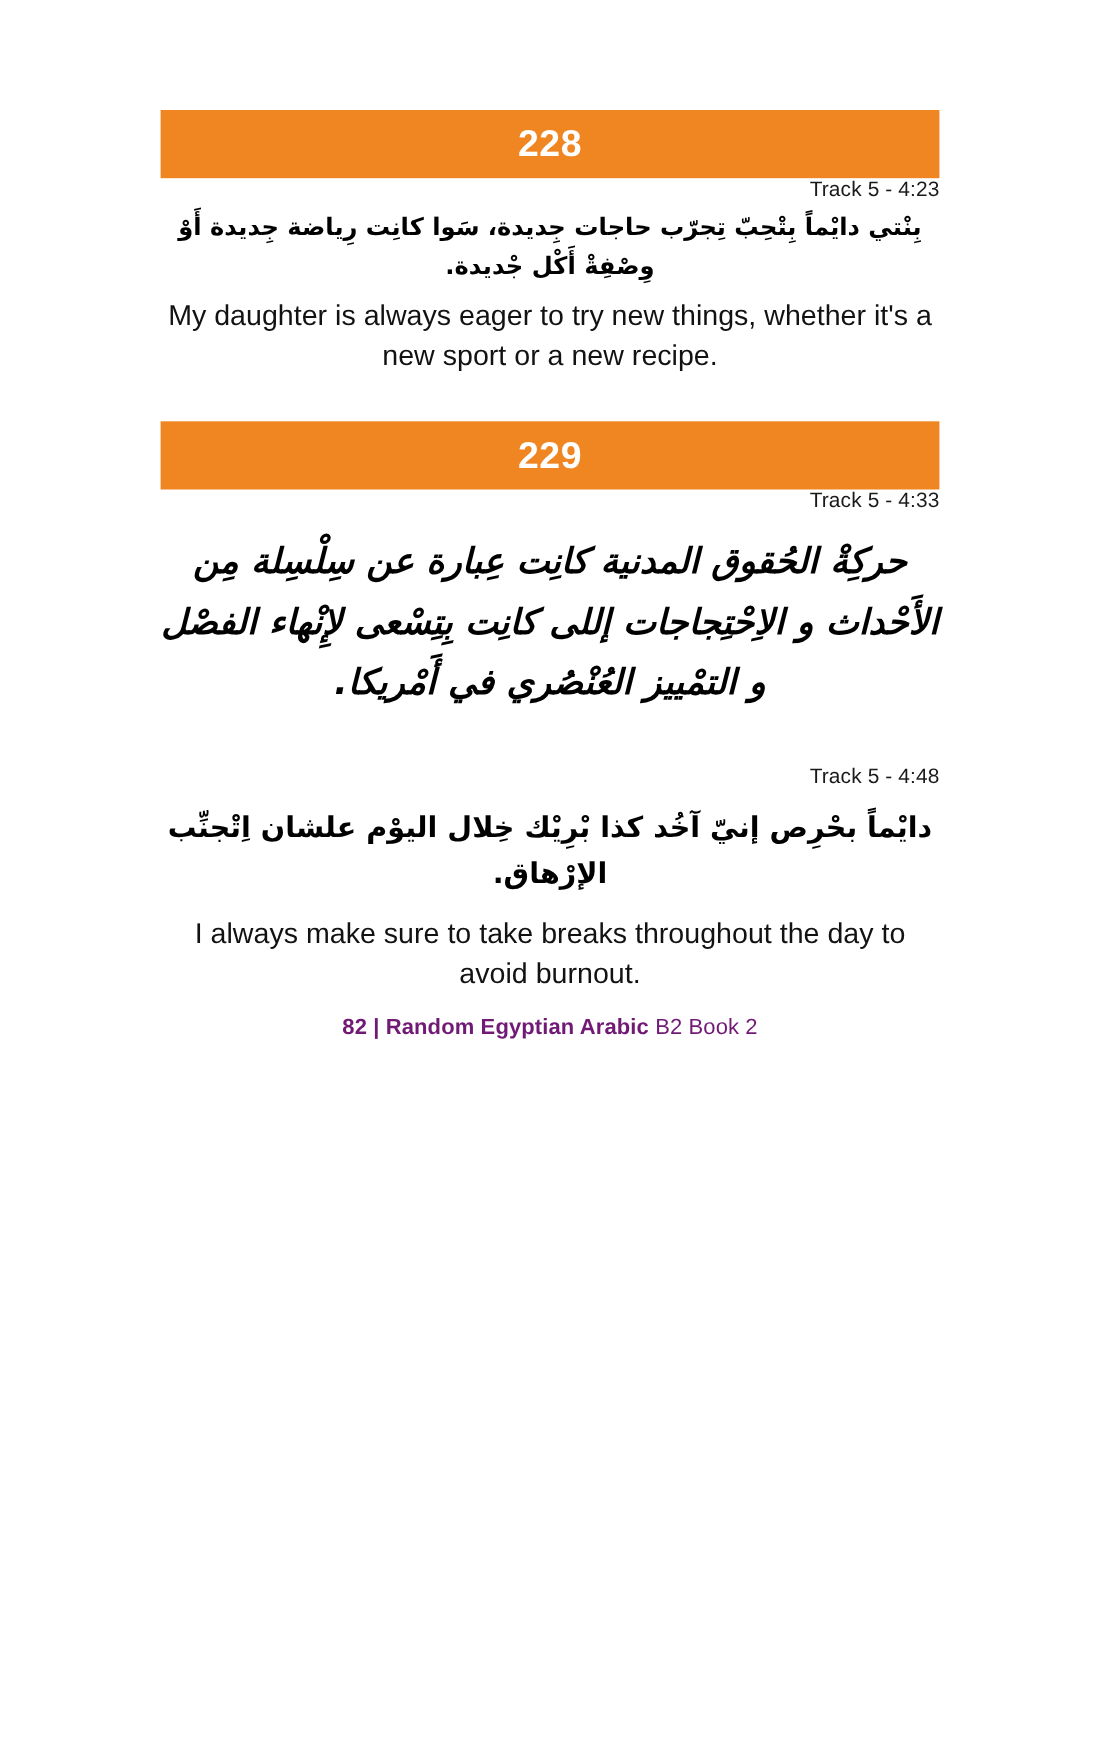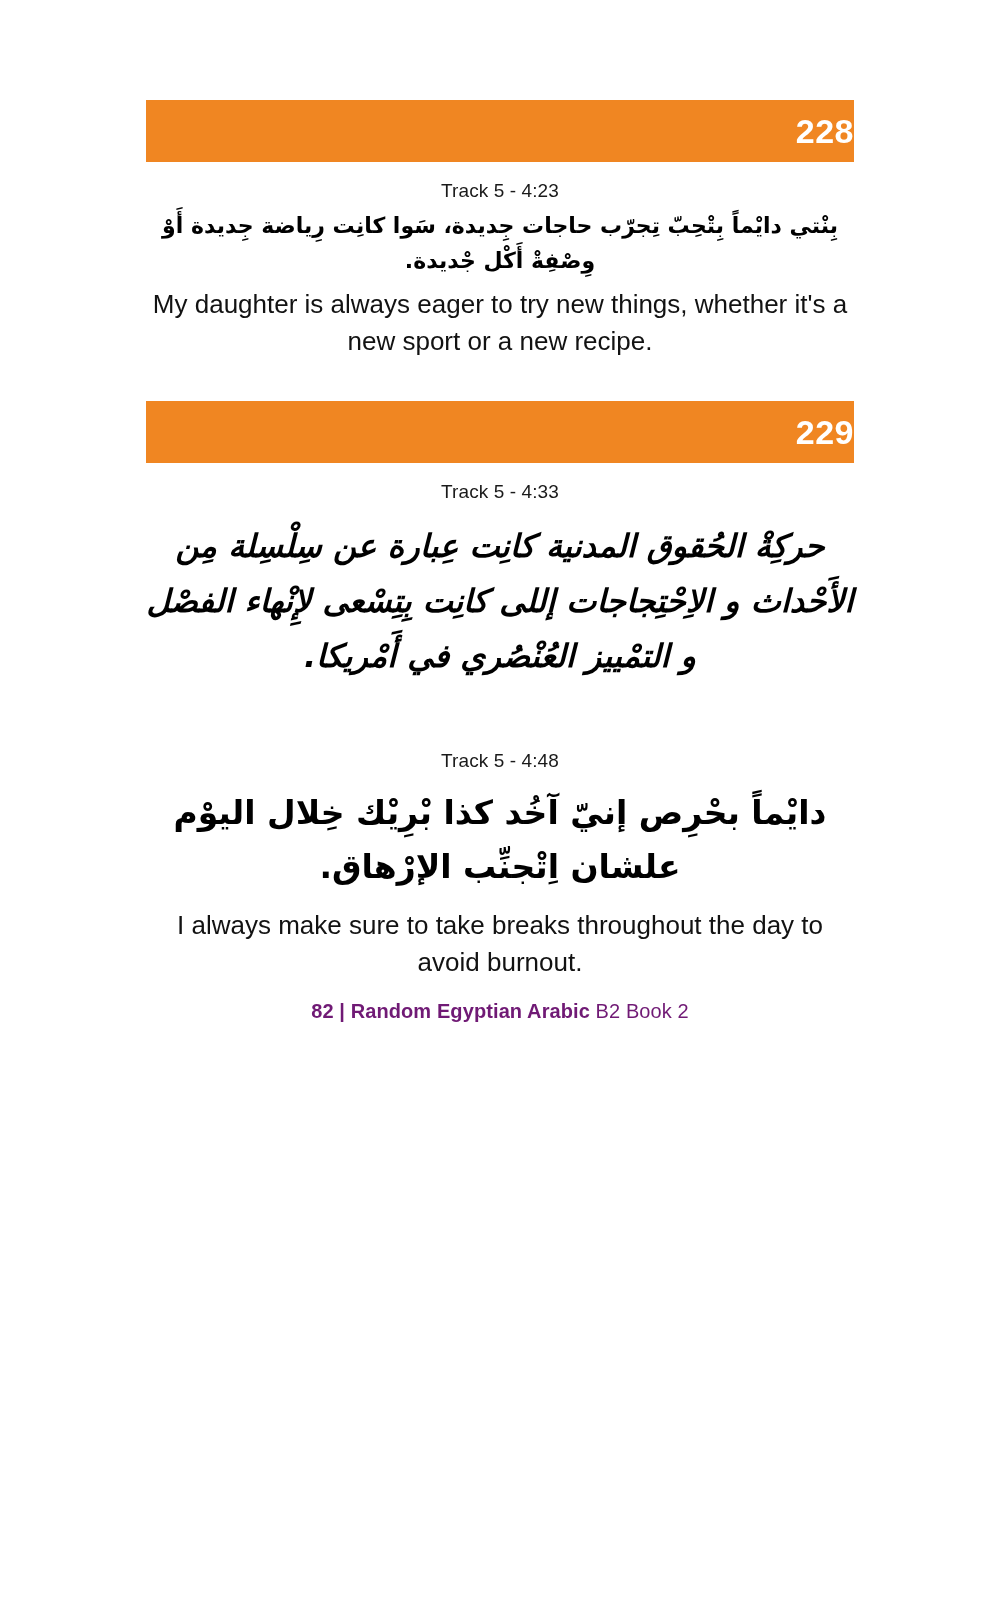--- a/index.html
+++ b/index.html
@@ -24,34 +24,34 @@
     flex-direction: column;
   }
   .card {
     width: 100%;
   }
   .card-header {
     background: #F08622;
     height: 62px;
     display: flex;
     align-items: center;
-    justify-content: flex-end;
+    justify-content: center;
   }
   .card-number {
     color: #ffffff;
     font-size: 34px;
     font-weight: bold;
     letter-spacing: 0.5px;
     line-height: 1;
   }
   .track-label {
-    text-align: center;
+    text-align: right;
     font-size: 19px;
     color: #1a1a1a;
-    margin-top: 18px;
+    margin-top: 0;
     letter-spacing: 0.1px;
   }
   .arabic {
     direction: rtl;
     text-align: center;
     font-family: "DejaVu Sans", sans-serif;
     font-size: 33px;
     line-height: 1.60;
     color: #000000;
     margin-top: 6px;
@@ -63,21 +63,21 @@
     line-height: 1.40;
     color: #121212;
     margin-top: 8px;
   }
   .card-1 { margin-top: 100px; }
   .card-2 { margin-top: 42px; }
   .card-3 { margin-top: 48px; }
   .card-1 .arabic { font-size: 22px; }
   .card-2 .arabic { margin-top: 16px; font-size: 32px; line-height: 1.72; font-style: italic; }
   .card-2 .english { margin-top: 16px; }
-  .card-3 .arabic { margin-top: 14px; font-size: 33px; line-height: 1.62; }
+  .card-3 .arabic { margin-top: 14px; font-size: 26px; line-height: 1.62; }
   .card-3 .english { margin-top: 14px; }
   .footer {
     text-align: center;
     font-size: 20px;
     color: #701a75;
     margin-top: 20px;
     letter-spacing: 0.1px;
   }
   .footer .bold {
     font-weight: bold;

